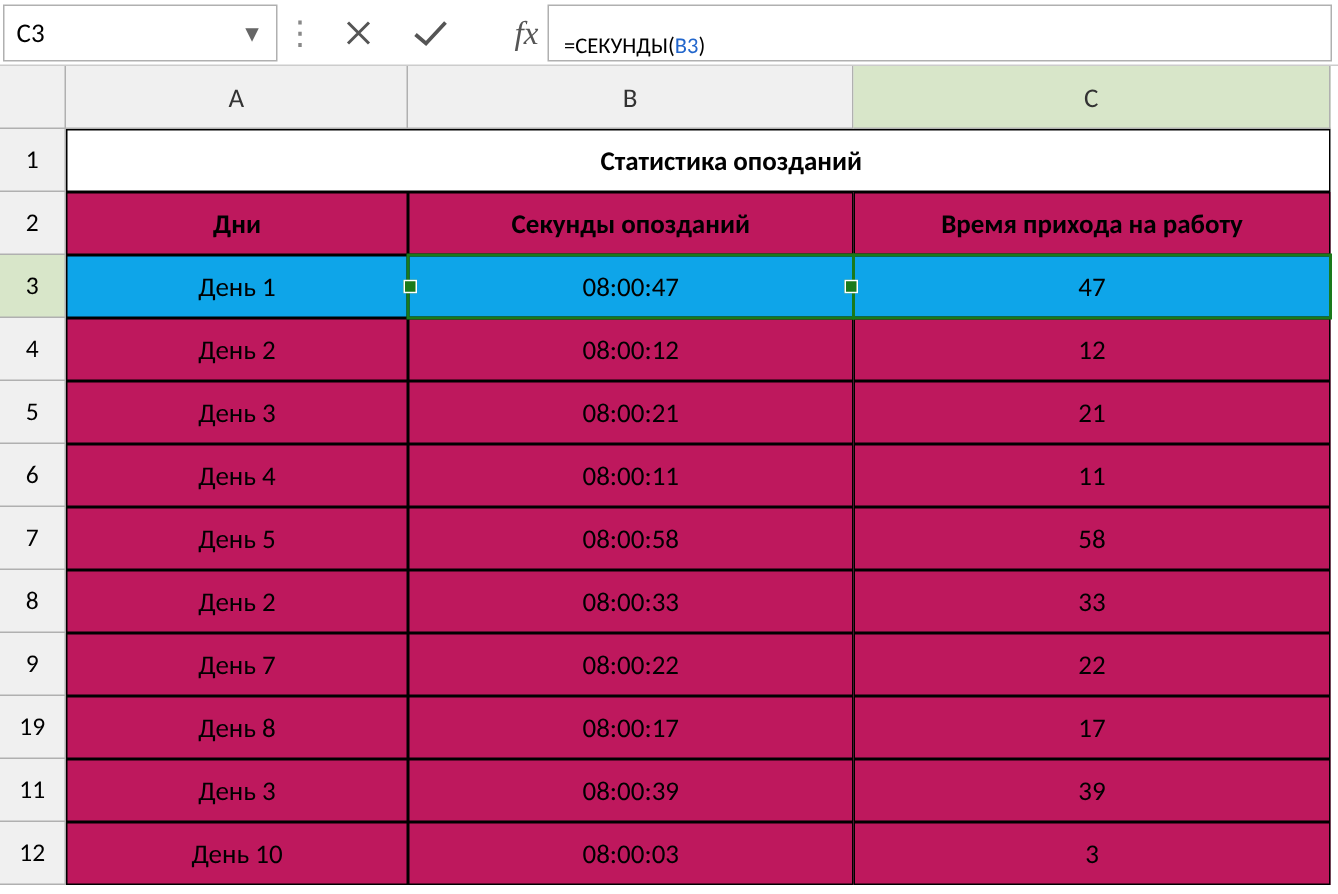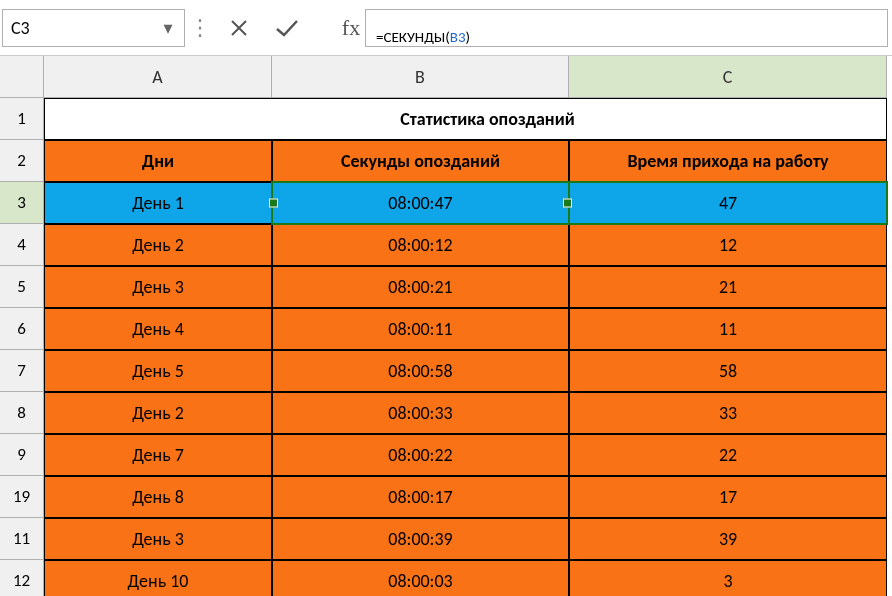--- a/index.html
+++ b/index.html
@@ -7,21 +7,21 @@
       font-family: Calibri, Arial, sans-serif;
       font-size: 18px;
       background: #fff;
       width: 892px;
       height: 596px;
       overflow: hidden;
     }
     .formula-bar {
       display: flex;
       align-items: center;
-      height: 56px;
+      height: 44px;
       border-bottom: 1px solid #ccc;
       background: #fff;
     }
     .namebox {
       width: 183px;
       height: 38px;
       border: 1px solid #b0b0b0;
       display: flex;
       align-items: center;
       padding: 0 8px;
@@ -75,21 +75,21 @@
       border-bottom: 1px solid #b0b0b0;
     }
     .hdr.sel { background: #d8e6c9; }
     .rh {
       background: #f0f0f0;
       border-right: 1px solid #b0b0b0;
       border-bottom: 1px solid #b0b0b0;
       font-size: 17px;
     }
     .rh.sel { background: #d8e6c9; }
-    .cell { background: #f97316; }
+    .cell { background: #be185d; }
     .cell.bold { font-weight: bold; }
     .cell.bordered { border: 1px solid #000; }
     .title-cell {
       grid-column: 2 / span 3;
       font-weight: bold;
       border: 1px solid #000;
       display: flex; align-items: center; justify-content: center;
       background: #fff;
       padding-left: 44px;
     }
@@ -110,21 +110,21 @@
       border: 1px solid #fff;
     }
     .active-cell::before { left: -4px; top: 50%; transform: translateY(-50%); }
     .active-cell::after { right: -4px; top: 50%; transform: translateY(-50%); }
     .range-outline {
       position: relative;
       outline: 2px solid #1a7a1a;
       outline-offset: -1px;
     }
     svg { display: block; }
-    .fx-italic { font-family: 'Times New Roman', serif; margin-left: 32px; }
+    .fx-italic { font-style: italic; font-family: 'Times New Roman', serif; margin-left: 32px; }
   </style>
 </head>
 <body>
 
 <div class="formula-bar">
   <div class="namebox">
     <span class="namebox-text">C3</span>
     <span class="namebox-dd">▾</span>
   </div>
   <div class="sep">⋮</div>

